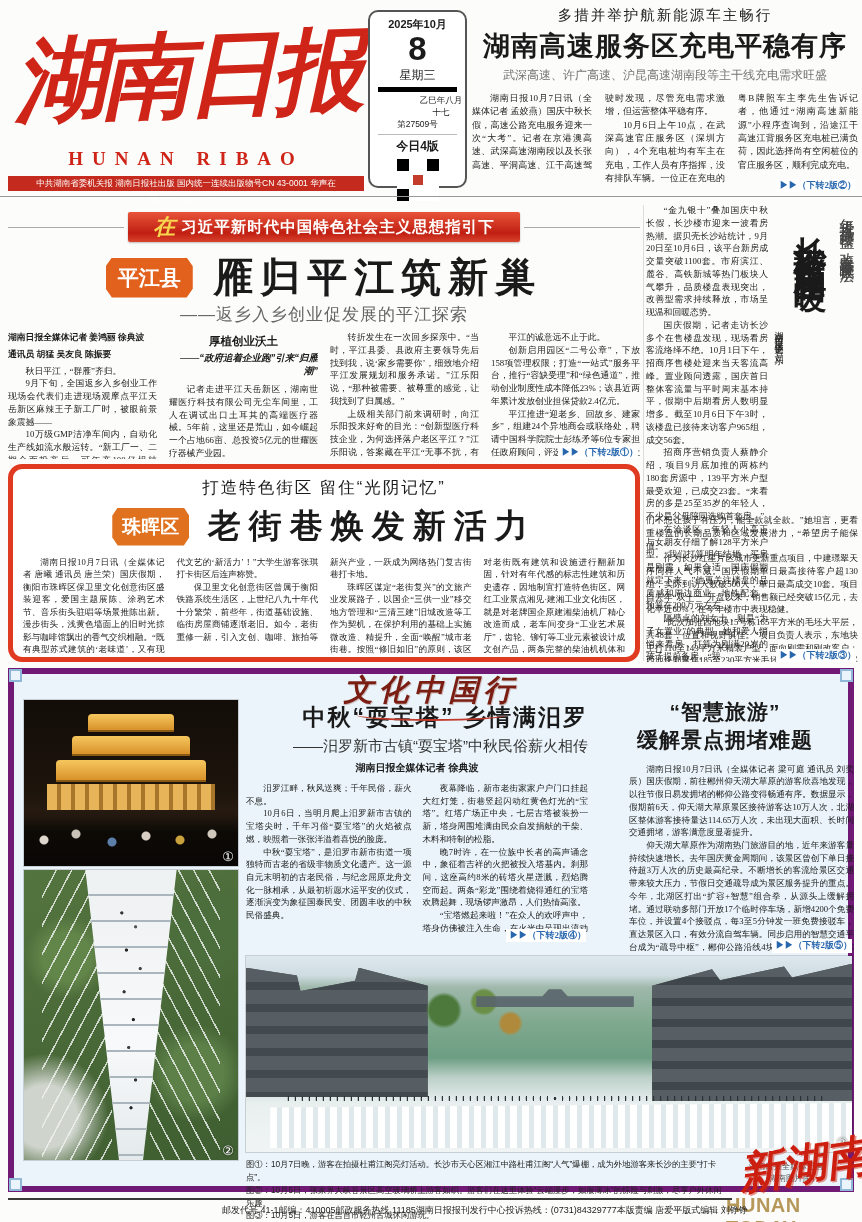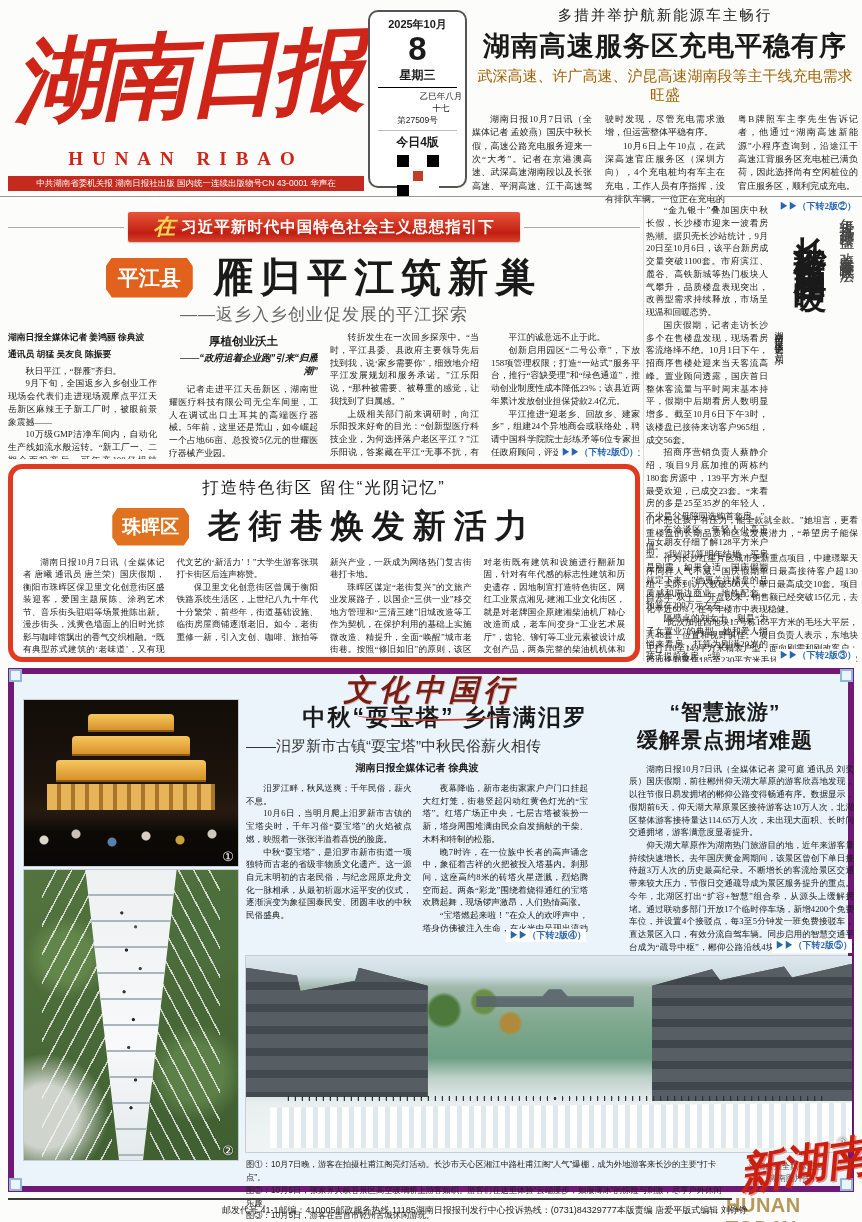--- a/index.html
+++ b/index.html
@@ -13,40 +13,40 @@
     font-family:"Liberation Serif",serif;font-weight:bold;font-size:92px;line-height:140px;text-align:center;
     letter-spacing:-6px;transform:rotate(-2deg);font-style:italic;}
   .masthead-latin{position:absolute;left:10px;top:148px;width:352px;text-align:center;color:#cf2418;
     font-family:Liberation Serif, serif;font-weight:bold;font-size:19px;letter-spacing:9px;}
   .masthead-redbar{position:absolute;left:8px;top:176px;width:356px;height:15px;background:#c42b1e;color:#fff;
     font-size:8.5px;line-height:15px;text-align:center;letter-spacing:0;}
   .date-box{position:absolute;left:368px;top:10px;width:99px;height:178px;border:2px solid #555;border-radius:10px;
     background:#fff;text-align:center;box-sizing:border-box;padding-top:5px;}
   .db-ym{font-size:11px;font-weight:bold;}
   .db-day{font-size:33px;font-weight:bold;line-height:1.05;}
-  .db-week{font-size:12px;font-weight:bold;padding-bottom:3px;border-bottom:1px solid #000000;margin:0 8px;}
+  .db-week{font-size:12px;font-weight:normal;padding-bottom:3px;border-bottom:5px solid #000000;margin:0 8px;}
   .db-lunar{font-size:8.5px;margin-top:3px;margin-left:47px;}
   .db-issue{font-size:8.5px;padding-bottom:3px;border-bottom:1px solid #bbb;margin:0 8px;}
   .db-today{font-size:12px;font-weight:bold;margin-top:3px;}
   .qr{width:42px;height:42px;margin:4px auto 0;background-color:#fff;position:relative;
     background-image:
       linear-gradient(#000,#000),linear-gradient(#fff,#fff),linear-gradient(#000,#000),
       linear-gradient(#000,#000),linear-gradient(#fff,#fff),linear-gradient(#000,#000),
       linear-gradient(#000,#000),linear-gradient(#fff,#fff),linear-gradient(#000,#000),
       linear-gradient(#c33b2a,#c33b2a),
       repeating-conic-gradient(#111 0 25%,#fff 0 50%);
     background-repeat:no-repeat;
     background-size:12px 12px,8px 8px,4px 4px, 12px 12px,8px 8px,4px 4px, 12px 12px,8px 8px,4px 4px, 10px 10px, 6px 6px;
     background-position:0 0,2px 2px,4px 4px, 30px 0,32px 2px,34px 4px, 0 30px,2px 32px,4px 34px, 16px 16px, 0 0;}
 
   
   .top-art{position:absolute;left:472px;top:6px;width:386px;}
   .ta-kicker{font-size:14.5px;text-align:center;letter-spacing:2px;color:#222;}
   .ta-head{font-size:27px;font-weight:bold;text-align:center;letter-spacing:1px;margin-top:3px;}
-  .ta-sub{font-size:15px;text-align:center;color:#a16207;margin-top:3px;}
+  .ta-sub{font-size:12px;text-align:center;color:#737373;margin-top:3px;}
   .ta-body{position:relative;margin-top:8px;height:100px;overflow:hidden;column-count:3;column-gap:13px;
     font-family:"Liberation Serif",serif;font-size:9px;line-height:1.48;text-align:justify;}
   .header-rule{position:absolute;left:0;top:196px;width:862px;height:1px;background:#999;}
 
   
   .banner-row{position:absolute;left:8px;top:212px;width:632px;height:30px;display:flex;align-items:center;}
   .banner-row .line{flex:1;height:1px;background:#aaa;}
   .thought-banner{width:392px;height:30px;margin:0 4px;background:linear-gradient(180deg,#e8543a,#c01f12 70%,#d8422c);
     color:#fff;font-weight:bold;font-size:15.5px;display:flex;align-items:center;justify-content:center;
     letter-spacing:1px;border-radius:2px;box-shadow:0 1px 2px rgba(0,0,0,.25);}
@@ -166,21 +166,21 @@
     clip-path:polygon(0 40%,42% 40%,46% 0,54% 0,58% 40%,100% 40%,100% 100%,0 100%);opacity:.9;}
   .p3-people{position:absolute;left:6%;bottom:26%;width:90%;height:5px;
     background:repeating-radial-gradient(circle 1.6px,#2e3338 0 1.2px,transparent 1.6px 7px);}
   .p3-weir{position:absolute;left:4%;bottom:2%;width:96%;height:23%;
     background:repeating-linear-gradient(90deg,#ffffff 0 7px,#dfe8ea 7px 12px);
     clip-path:polygon(0 10%,100% 0,100% 100%,0 100%);}
 
   
   .art1{position:absolute;left:232px;top:28px;width:342px;}
   .a1-head{font-size:23px;font-weight:bold;text-align:right;letter-spacing:2px;}
-  .a1-sub{font-size:15px;text-align:left;color:#333;margin-top:4px;}
+  .a1-sub{font-size:15px;text-align:right;color:#333;margin-top:4px;}
   .a1-byline{font-size:10px;font-weight:bold;text-align:center;margin-top:5px;}
   .a1-body{position:relative;margin-top:7px;height:160px;overflow:hidden;column-count:2;column-gap:11px;
     font-family:"Liberation Serif",serif;font-size:8.6px;line-height:1.48;text-align:justify;}
   .art2{position:absolute;left:582px;top:24px;width:258px;}
   .a2-head{font-size:21px;font-weight:bold;text-align:center;line-height:1.35;letter-spacing:1px;}
   .a2-body{position:relative;margin-top:8px;height:190px;overflow:hidden;
     font-family:"Liberation Serif",serif;font-size:8.6px;line-height:1.48;text-align:justify;margin-left:33px;}
   .captions{position:absolute;left:232px;top:484px;width:478px;font-size:8.3px;line-height:1.55;color:#222;}
   .captions p{text-indent:0;}
   .credit{position:absolute;left:712px;top:486px;width:120px;font-size:8.3px;color:#555;text-align:center;line-height:1.5;}

